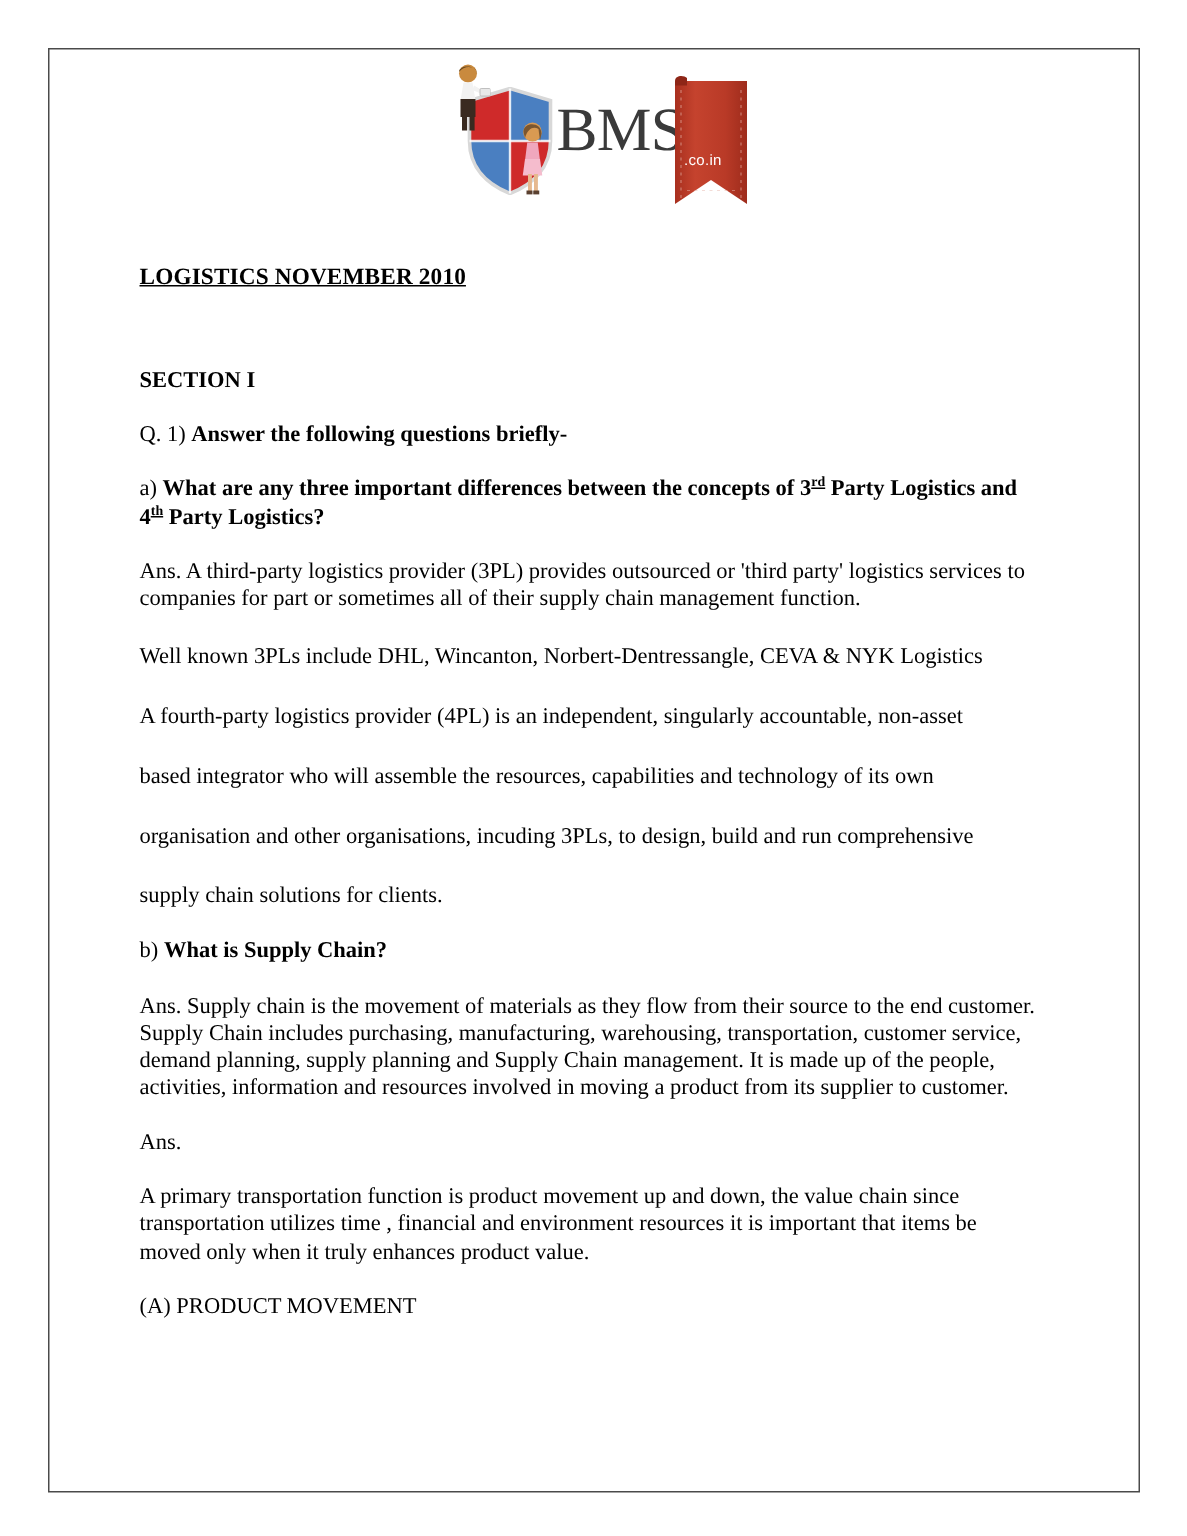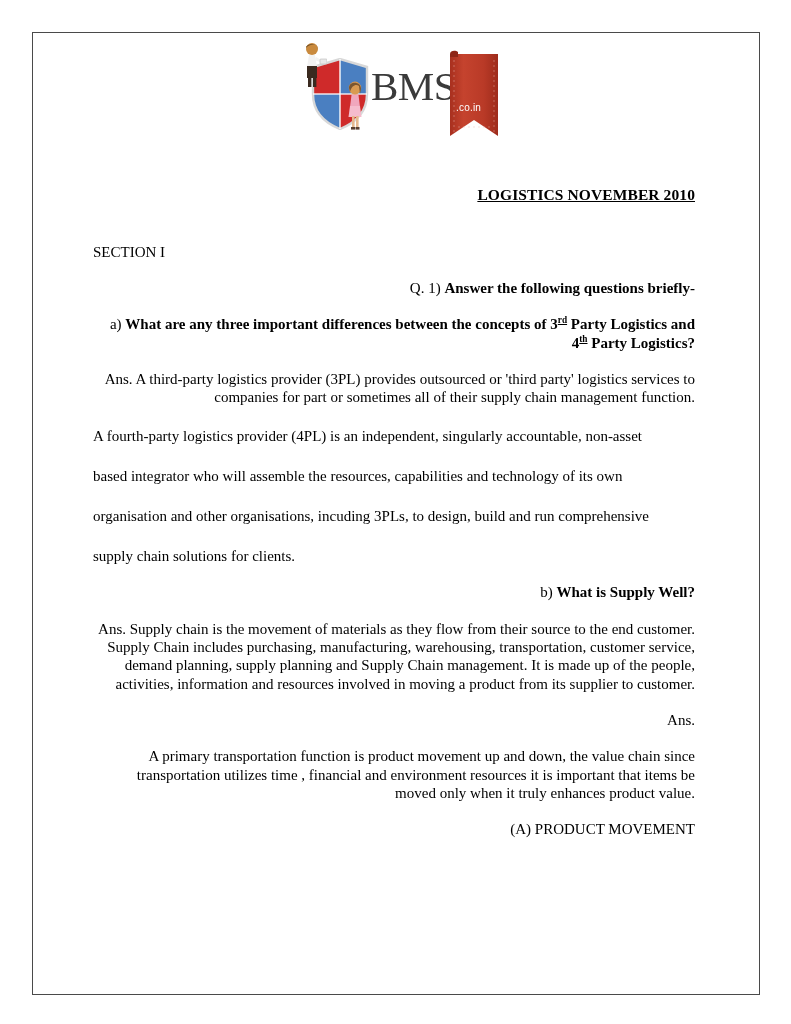--- a/index.html
+++ b/index.html
@@ -110,40 +110,40 @@
     left: 8px;
     top: 54px;
     font-family: "Liberation Sans", sans-serif;
     font-size: 10px;
     color: #ffffff;
     letter-spacing: 0.2px;
   }
 
   
   .doc-title {
-    text-align: right;
+    text-align: left;
     font-size: 15.5px;
     font-weight: bold;
     text-decoration: underline;
-    margin-top: 38px;
+    margin-top: 28px;
     letter-spacing: 0.1px;
   }
 
   .section-head {
     font-size: 15px;
-    font-weight: normal;
-    margin-top: 40px;
+    font-weight: bold;
+    margin-top: 52px;
   }
 
   p.blk {
     font-size: 15px;
     line-height: 1.22;
     margin: 0;
     margin-top: 18px;
-    text-align: right;
+    text-align: left;
   }
   p.blk.q { font-weight: normal; }
   p.blk.q b { font-weight: bold; }
 
   
   p.spaced {
     font-size: 15px;
     line-height: 1.25;
     margin: 0;
     margin-top: 21px;
@@ -241,26 +241,27 @@
     <div class="doc-title">LOGISTICS NOVEMBER 2010</div>
 
     <div class="section-head">SECTION I</div>
 
     <p class="blk q"><span>Q. 1)</span> <b>Answer the following questions briefly-</b></p>
 
     <p class="blk q"><span>a)</span> <b><span>What are any three important differences between the concepts of 3</span><sup>rd</sup><span> Party Logistics and 4</span><sup>th</sup><span> Party Logistics?</span></b></p>
 
     <p class="blk">Ans.  A third-party logistics provider (3PL) provides outsourced or 'third party' logistics services to companies for part or sometimes all of their supply chain management function.</p>
 
+    <p class="spaced">Well known 3PLs include DHL, Wincanton, Norbert-Dentressangle, CEVA &amp; NYK Logistics</p>
     <p class="spaced"> A fourth-party logistics provider (4PL) is an independent, singularly accountable, non-asset</p>
     <p class="spaced">based integrator who will assemble the resources, capabilities and technology of its own</p>
     <p class="spaced">organisation and other organisations, incuding 3PLs, to design, build and run comprehensive</p>
     <p class="spaced">supply chain solutions for clients.</p>
 
-    <p class="blk q"><span>b)</span> <b>What is Supply Well?</b></p>
+    <p class="blk q"><span>b)</span> <b>What is Supply Chain?</b></p>
 
     <p class="blk">Ans. Supply chain is the movement of materials as they flow from their source to the end customer. Supply Chain includes purchasing, manufacturing, warehousing, transportation, customer service, demand planning, supply planning and Supply Chain management.  It is made up of the people, activities, information and resources involved in moving a product from its supplier to customer.</p>
 
 
     <p class="blk">Ans.</p>
 
     <p class="blk">A primary transportation function is product movement up and down, the value chain since transportation utilizes time , financial and environment resources it is important that items be moved only when it truly enhances product value.</p>
 
     <p class="blk">(A) PRODUCT MOVEMENT</p>
 

